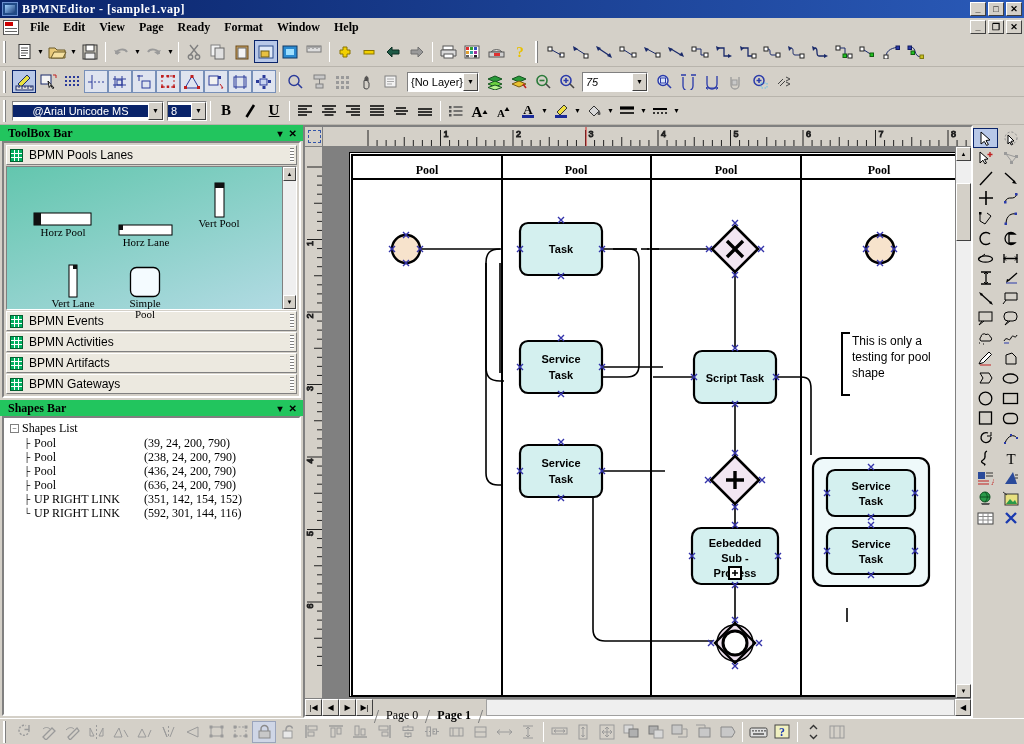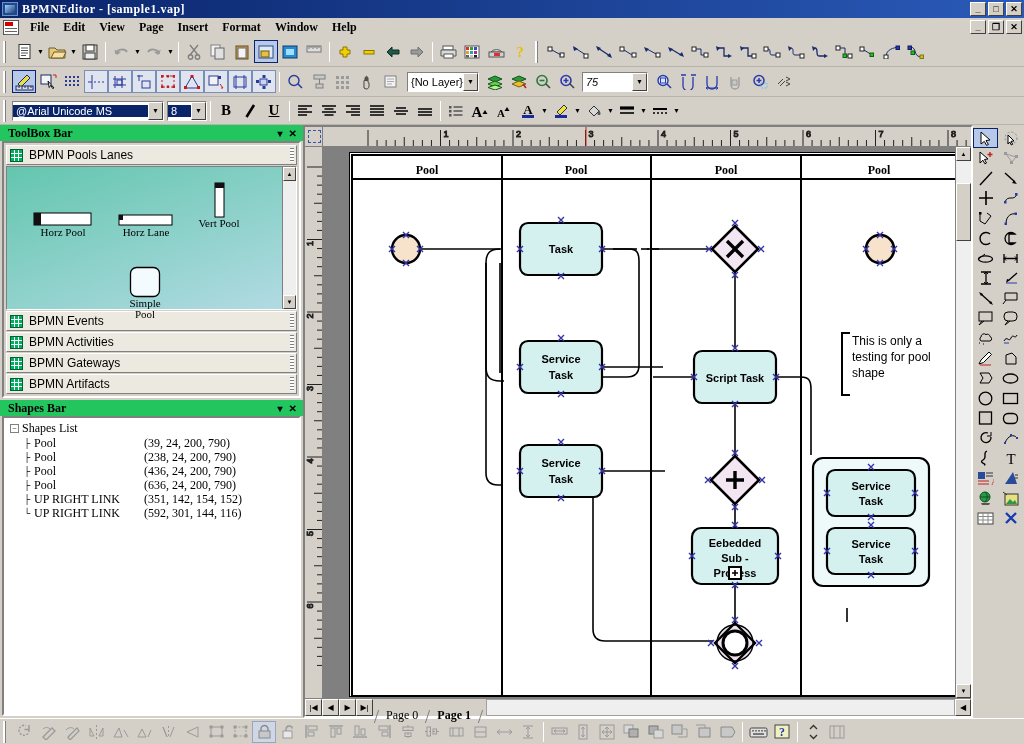--- a/index.html
+++ b/index.html
@@ -187,21 +187,21 @@
       <div class="winbtn">✕</div>
     </div>
   </div>
 
   <div class="menubar">
     <div class="docicon"></div>
     <div class="mi">File</div>
     <div class="mi">Edit</div>
     <div class="mi">View</div>
     <div class="mi">Page</div>
-    <div class="mi">Insert</div>
+    <div class="mi">Ready</div>
     <div class="mi">Format</div>
     <div class="mi">Window</div>
     <div class="mi">Help</div>
     <div class="winbtns">
       <div class="winbtn">_</div>
       <div class="winbtn">❐</div>
       <div class="winbtn">✕</div>
     </div>
   </div>
 
@@ -670,21 +670,21 @@
       <svg width="17" height="16" viewBox="0 0 17 16">
           <path d="M2 10l5-5M4 12l5-5" stroke="#444"></path>
           <path d="M10 3l4 2-4 2" fill="none" stroke="#444"></path>
           <path d="M10 8l4 2-4 2" fill="none" stroke="#444"></path>
         </svg>
       </div>
   </div>
 
   <div class="tbrow h28">
     <div class="grip"></div>
-    <div class="combo" style="width:152px;">
+    <div class="combo" style="width:152px;text-align:center;">
       <div class="val hl">@Arial Unicode MS</div>
       <div class="drop">▼</div>
     </div>
     <div style="width:3px"></div>
     <div class="combo" style="width:40px;">
       <div class="val hl">8</div>
       <div class="drop">▼</div>
     </div>
     <div class="tsep"></div>
     <div class="tbtn" style="font-family:'Liberation Serif',serif;font-weight:bold;font-size:15px;">B</div>
@@ -827,38 +827,47 @@
             <div class="pal-items">
               <div class="pitem" style="left:16px;top:14px;">
                 <div class="glyph">
                   <svg width="60" height="16" viewBox="0 0 60 16">
                       <rect x="1" y="2" width="57" height="12" fill="#fff" stroke="#000"></rect>
                       <rect x="1" y="2" width="7" height="12" fill="#111"></rect>
                     </svg>
                   </div>
                 <div class="lbl">Horz Pool</div>
               </div>
-              <div class="pitem" style="left:99px;top:14px;">
+              <div class="pitem" style="left:99px;top:24px;">
                 <div class="glyph">
                   <svg width="56" height="15" viewBox="0 0 56 15">
                       <rect x="1" y="3" width="53" height="10" fill="#fff" stroke="#000"></rect>
                       <rect x="1" y="3" width="4" height="5" fill="#111"></rect>
                     </svg>
                   </div>
                 <div class="lbl">Horz Lane</div>
               </div>
               <div class="pitem" style="left:172px;top:5px;">
                 <div class="glyph">
                   <svg width="16" height="36" viewBox="0 0 16 36">
                       <rect x="4" y="1" width="9" height="34" fill="#fff" stroke="#000"></rect>
                       <rect x="4" y="1" width="9" height="5" fill="#111"></rect>
                     </svg>
                   </div>
                 <div class="lbl">Vert Pool</div>
               </div>
+              <div class="pitem" style="left:26px;top:85px;">
+                <div class="glyph">
+                  <svg width="14" height="34" viewBox="0 0 14 34">
+                      <rect x="3" y="1" width="8" height="32" fill="#fff" stroke="#000"></rect>
+                      <rect x="7" y="1" width="4" height="4" fill="#111"></rect>
+                    </svg>
+                  </div>
+                <div class="lbl">Vert Lane</div>
+              </div>
               <div class="pitem" style="left:98px;top:85px;">
                 <div class="glyph">
                   <svg width="32" height="32" viewBox="0 0 32 32">
                       <rect x="1.5" y="1.5" width="29" height="29" rx="6" fill="#f4fbff" stroke="#000" stroke-width="1.3"></rect>
                     </svg>
                   </div>
                 <div class="lbl" style="white-space:pre-line;">Simple
 Pool</div>
               </div>
             </div>
@@ -888,31 +897,31 @@
             <span>BPMN Activities</span>
             <span class="grip2"></span>
           </div>
           <div class="cat">
             <span class="cicon">
               <svg width="13" height="13" viewBox="0 0 13 13">
                   <rect x="0.5" y="0.5" width="12" height="12" fill="#00b060" stroke="#006030"></rect>
                   <path d="M4.5 1v11M8.5 1v11M1 4.5h11M1 8.5h11" stroke="#fff"></path>
                 </svg>
               </span>
-            <span>BPMN Gateways</span>
+            <span>BPMN Artifacts</span>
             <span class="grip2"></span>
           </div>
           <div class="cat">
             <span class="cicon">
               <svg width="13" height="13" viewBox="0 0 13 13">
                   <rect x="0.5" y="0.5" width="12" height="12" fill="#00b060" stroke="#006030"></rect>
                   <path d="M4.5 1v11M8.5 1v11M1 4.5h11M1 8.5h11" stroke="#fff"></path>
                 </svg>
               </span>
-            <span>BPMN Artifacts</span>
+            <span>BPMN Gateways</span>
             <span class="grip2"></span>
           </div>
         </div>
       </div>
 
       <div class="panel" style="flex:1 1 auto;">
         <div class="panel-title">
           <span>Shapes Bar</span>
           <span class="sp">
             <span>▾</span>

